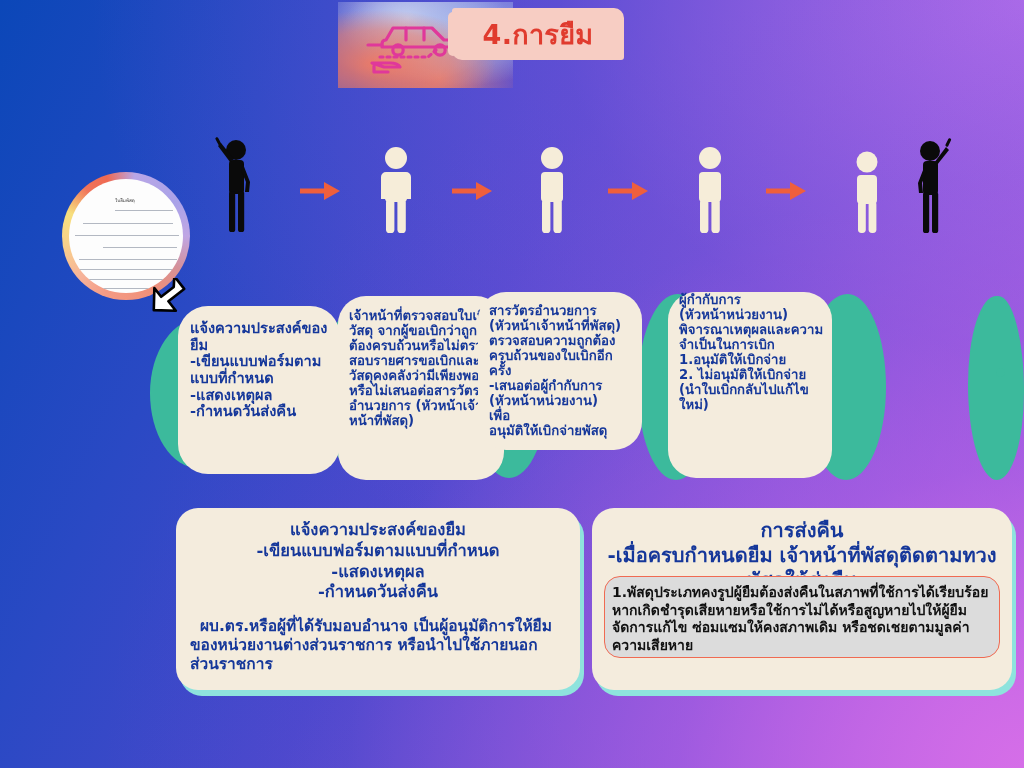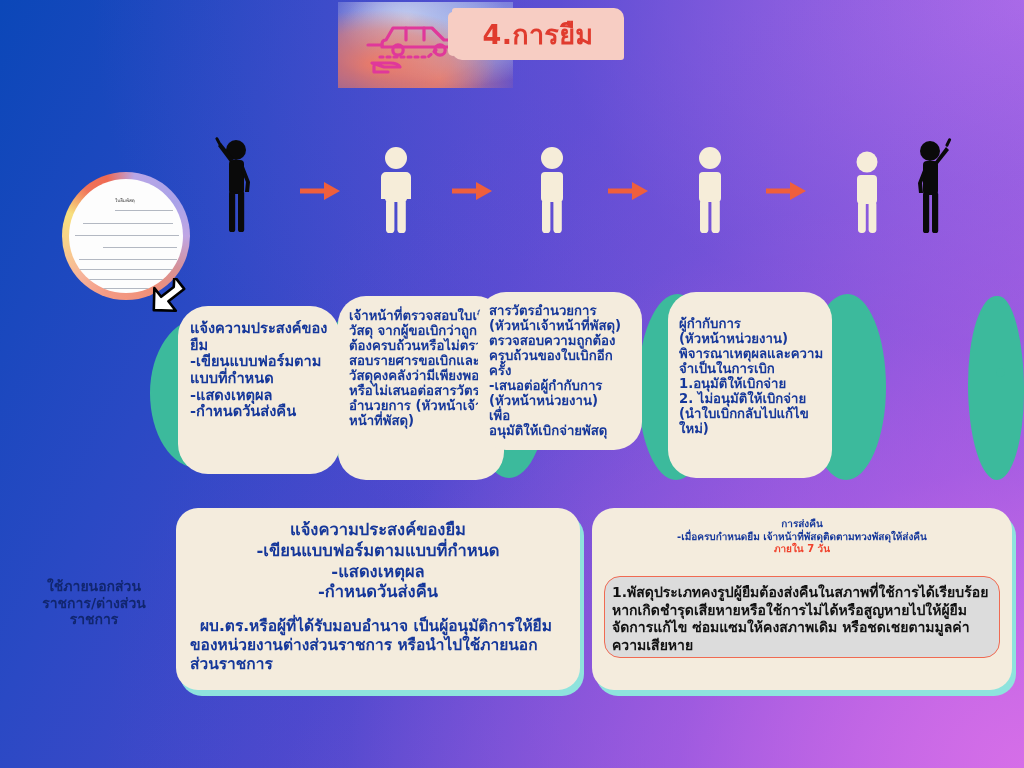--- a/index.html
+++ b/index.html
@@ -83,33 +83,33 @@
   .blob{position:absolute;background:#3cba9c;}
   .dot{position:absolute;width:9px;height:9px;border-radius:50%;background:#3cba9c;}
   .card{
     position:absolute;background:#f4ecdd;color:#15379a;
     border-radius:26px;box-sizing:border-box;
     line-height:1.14;font-weight:bold;
   }
   .c1{left:178px;top:306px;width:162px;height:168px;padding:14px 10px 8px 12px;font-size:14.6px;border-radius:30px;}
   .c2{left:338px;top:296px;width:166px;height:184px;padding:12px 9px 8px 11px;font-size:13.2px;border-radius:28px;}
   .c3{left:478px;top:292px;width:164px;height:158px;padding:11px 8px 8px 11px;font-size:13.2px;border-radius:28px;}
-  .c4{left:668px;top:292px;width:164px;height:186px;padding:24px 8px 8px 11px;font-size:13.2px;border-radius:28px;}
+  .c4{left:668px;top:292px;width:164px;height:186px;padding:0 8px 8px 11px;font-size:13.2px;border-radius:28px;}
   .c5{left:834px;top:292px;width:176px;height:186px;padding:11px 8px 8px 11px;font-size:13px;border-radius:28px;}
   
   .bcard{
     position:absolute;background:#f4ecdd;border-radius:22px;box-sizing:border-box;
     color:#15379a;font-weight:bold;
   }
   .bshadow{position:absolute;border-radius:22px;background:#8ee3dd;}
   .bl{left:176px;top:508px;width:404px;height:182px;padding:12px 14px;}
   .br{left:592px;top:508px;width:420px;height:182px;padding:10px 12px;}
   .bl-head{text-align:center;font-size:16.5px;line-height:1.26;}
   .bl-body{margin-top:14px;font-size:15.5px;line-height:1.22;text-indent:10px;}
-  .br-head{text-align:center;font-size:10px;line-height:1.26;}
+  .br-head{text-align:center;font-size:20px;line-height:1.26;}
   .br-red{color:#f0422c;}
   .subrow{position:absolute;left:12px;right:12px;top:68px;display:flex;gap:10px;}
   .subbox{
     flex:1;background:#dcdcdc;border:1.6px solid #f06a52;border-radius:16px;
     padding:7px 7px 6px 7px;color:#111;font-size:14px;line-height:1.26;
     font-weight:bold;box-sizing:border-box;height:82px;overflow:hidden;
   }
   .subbox .ind{text-indent:14px;}
 </style>
 </head>
@@ -228,21 +228,20 @@
       <div class="doc-line" style="left:14px;top:100px;width:86px;"></div>
       <div class="doc-line" style="left:26px;top:109px;width:62px;"></div>
     </div>
   </div>
   <svg class="down-arrow" viewBox="0 0 50 44">
     <path d="M6 4 L22 4 L22 24 L34 24 L20 41 L3 27 L14 27 L14 11 Z" fill="#ffffff" stroke="#000000" stroke-width="2.6" stroke-linejoin="round" transform="rotate(52 22 22)"></path>
   </svg>
 
   <div class="tag tag2">
     <span class="paint"></span>
-    <span>ใช้ภายนอกส่วนราชการ/ต่างส่วนราชการ</span>
   </div>
 
   <div class="blob" style="left:150px;top:318px;width:92px;height:150px;border-radius:56% 44% 48% 52% / 50% 56% 44% 50%;"></div>
   <div class="blob" style="left:322px;top:300px;width:86px;height:176px;border-radius:54% 46% 52% 48% / 48% 52% 48% 52%;"></div>
   <div class="blob" style="left:470px;top:296px;width:78px;height:182px;border-radius:52% 48% 50% 50% / 50% 50% 50% 50%;"></div>
   <div class="blob" style="left:638px;top:294px;width:76px;height:186px;border-radius:52% 48% 50% 50% / 50% 50% 50% 50%;"></div>
   <div class="blob" style="left:806px;top:294px;width:80px;height:186px;border-radius:52% 48% 50% 50% / 50% 50% 50% 50%;"></div>
   <div class="blob" style="left:968px;top:296px;width:56px;height:184px;border-radius:50% 46% 48% 52% / 48% 52% 48% 52%;"></div>
 
   <div class="dot" style="left:330px;top:376px;"></div>

